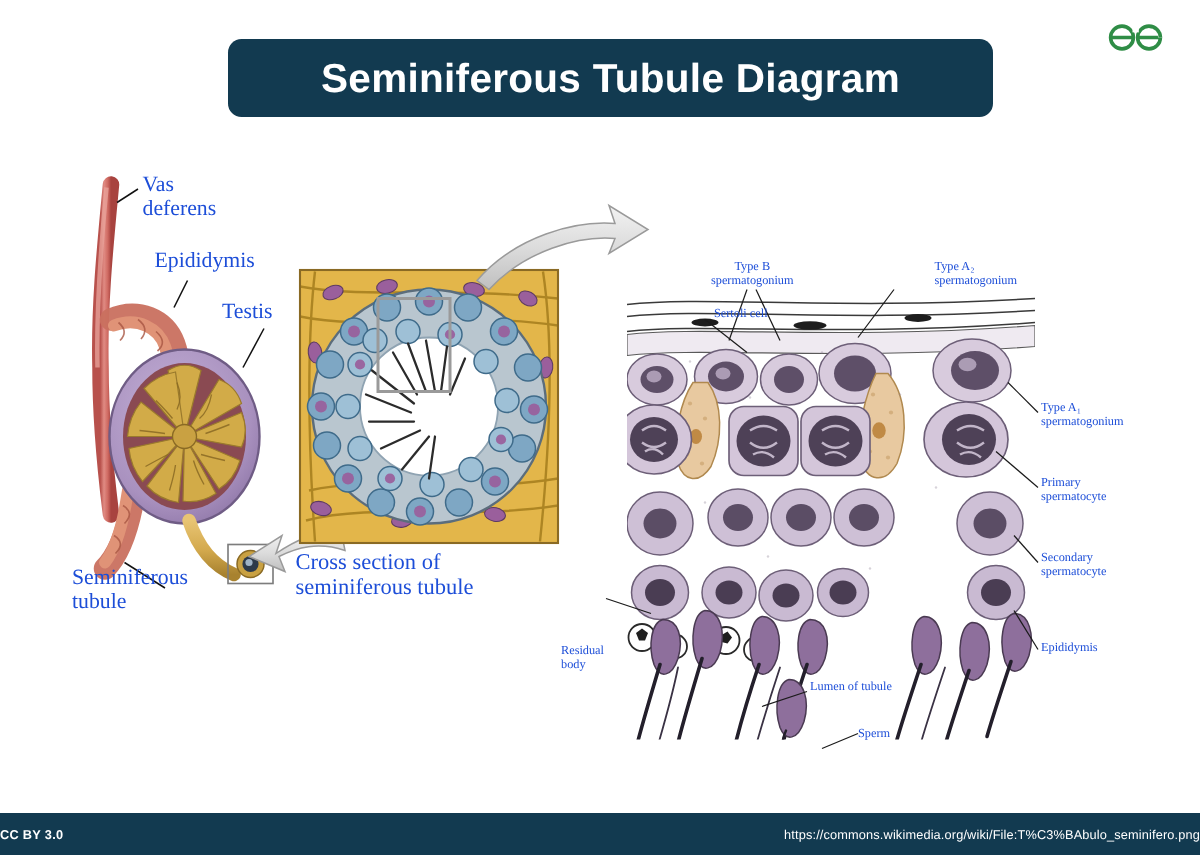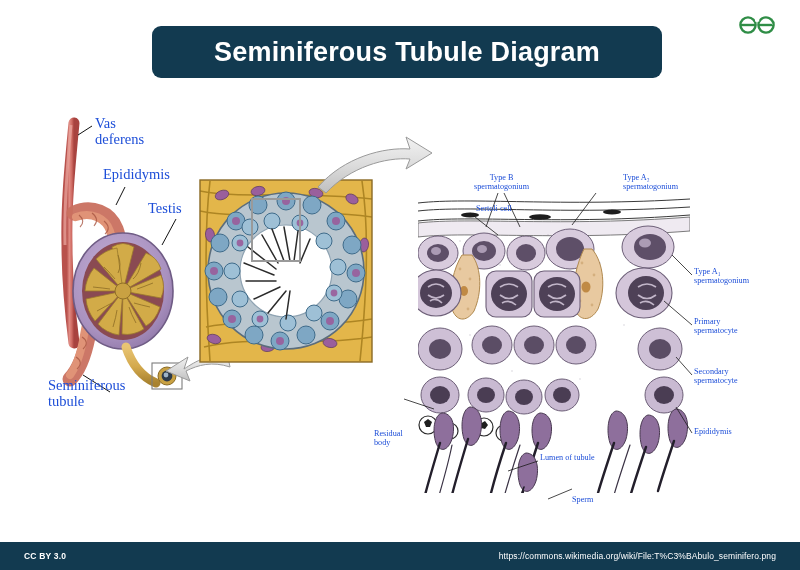--- a/index.html
+++ b/index.html
@@ -64,29 +64,29 @@
   
   .lbl-typeb    { left: 474px; top: 78px;  font-size: 8.2px; text-align: center; }
   .lbl-typea2   { left: 596px; top: 78px;  font-size: 8.2px; text-align: left; margin-left: 27px; }
   .lbl-sertoli  { left: 428px; top: 109px; font-size: 8.2px; margin-left: 48px; }
   .lbl-typea1   { left: 694px; top: 172px; font-size: 8.2px; }
   .lbl-primary  { left: 694px; top: 222px; font-size: 8.2px; }
   .lbl-secondary{ left: 694px; top: 272px; font-size: 8.2px; }
   .lbl-spermatids{left: 694px; top: 332px; font-size: 8.2px; }
   .lbl-residual { left: 374px; top: 299px; font-size: 8.2px; margin-top: 35px; }
   .lbl-lumen    { left: 540px; top: 358px; font-size: 8.2px; }
-  .lbl-sperm    { left: 572px; top: 400px; font-size: 8.2px; text-align: center; }
+  .lbl-sperm    { left: 572px; top: 389px; font-size: 8.2px; text-align: center; }
 
   
   .footer {
     position: absolute; left: 0; bottom: 0;
     width: 800px; height: 28px;
     background: #123a50;
     display: flex; align-items: center; justify-content: space-between;
-    padding: 0 24px;
+    padding: 0 0;
   }
   .footer-left {
     color: #ffffff; font-size: 8.5px; font-weight: 700;
     letter-spacing: .2px;
   }
   .footer-right {
     color: #ffffff; font-size: 8.5px; font-weight: 400;
     letter-spacing: .1px;
   }
 </style>
@@ -494,20 +494,22 @@
     </svg>
 
     
     <div class="lbl lbl-vas">Vas
 deferens</div>
     <div class="lbl lbl-epi">Epididymis</div>
     <div class="lbl lbl-testis">Testis</div>
     <div class="lbl lbl-semtub">Seminiferous
 tubule</div>
 
+    <div class="lbl lbl-cross">Cross section of
+seminiferous tubule</div>
 
     <div class="lbl lbl-typeb">Type B
 spermatogonium</div>
     <div class="lbl lbl-typea2">Type A₂
 spermatogonium</div>
     <div class="lbl lbl-sertoli">Sertoli cell</div>
     <div class="lbl lbl-typea1">Type A₁
 spermatogonium</div>
     <div class="lbl lbl-primary">Primary
 spermatocyte</div>

